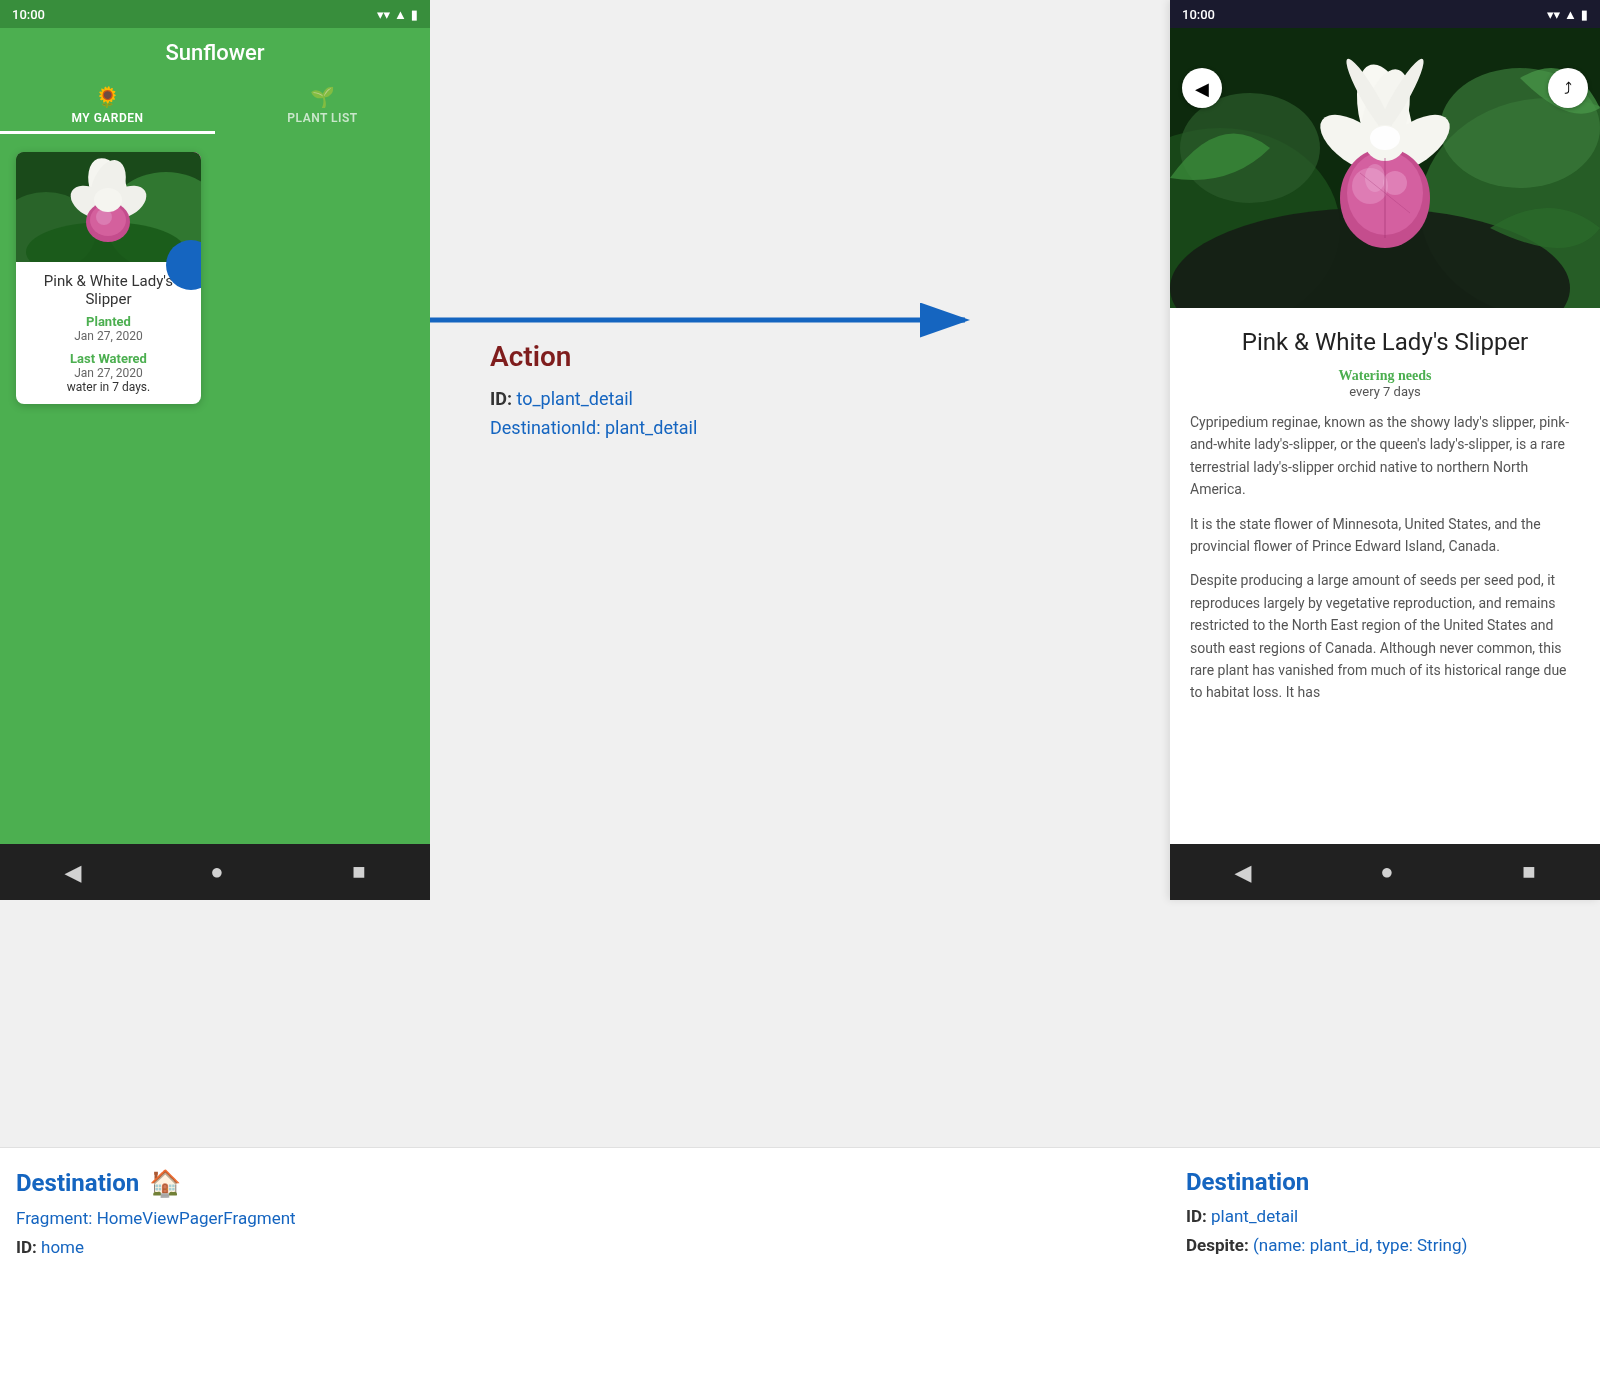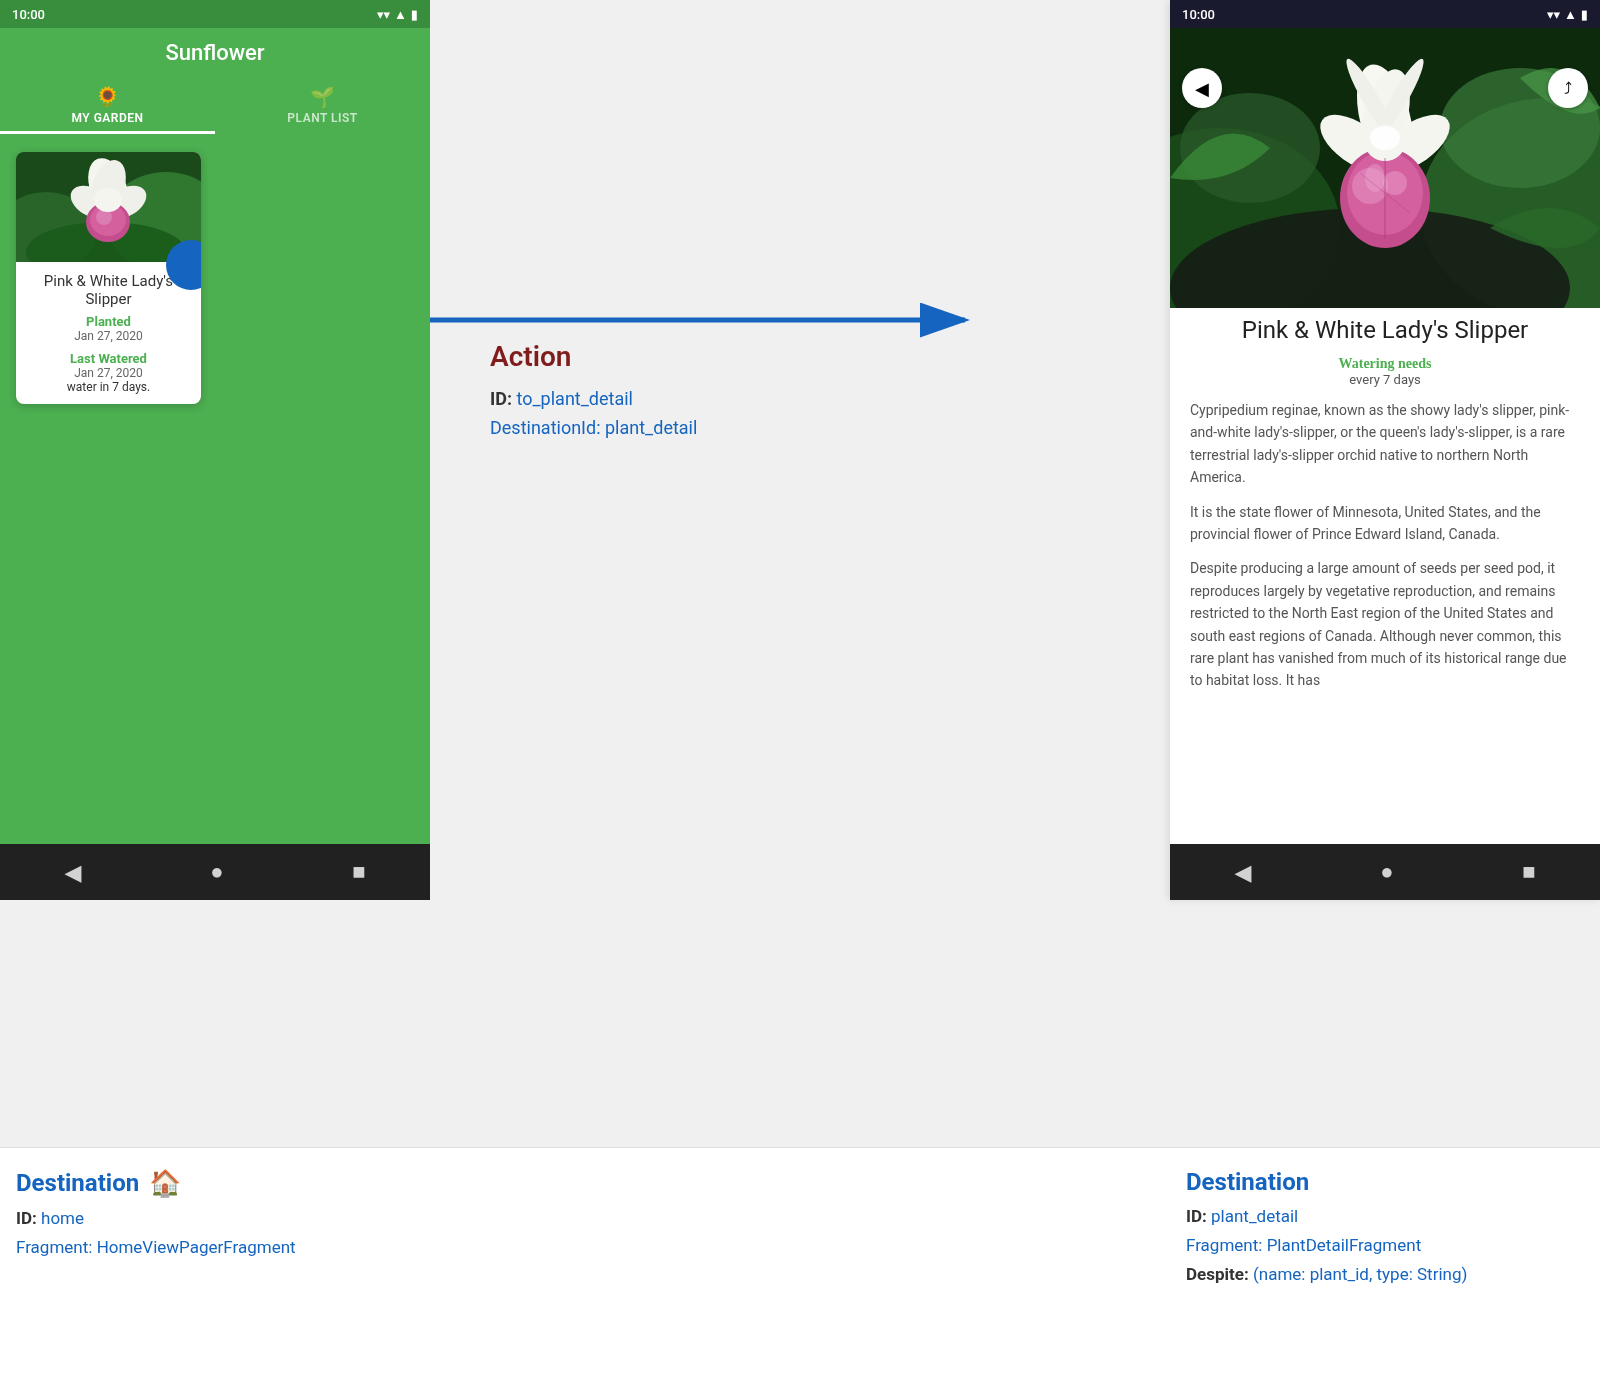--- a/index.html
+++ b/index.html
@@ -296,21 +296,21 @@
       justify-content: center;
       font-size: 16px;
       cursor: pointer;
       z-index: 5;
       box-shadow: 0 1px 4px rgba(0,0,0,0.3);
     }
 
     .detail-content {
       flex: 1;
       background: white;
-      padding: 8px 20px;
+      padding: 20px 20px;
       overflow: hidden;
     }
 
     .detail-plant-name {
       font-size: 24px;
       font-weight: 400;
       color: #222;
       text-align: center;
       margin-bottom: 12px;
     }
@@ -542,41 +542,37 @@
 </div>
 
 <div style="display:flex; height:252px; background:white; border-top: 1px solid #e0e0e0;">
 
   <div style="width:430px; padding:20px 16px;">
     <div class="destination-title">
       <span>Destination</span>
       <span style="font-size:26px; color:#aaa;">🏠</span>
     </div>
     <div class="destination-detail">
+      <span class="value">Fragment:</span>
+      <span class="value">HomeViewPagerFragment</span>
+    </div>
+    <div class="destination-detail">
       <span class="label">ID:</span>
       <span class="value">home</span>
-    </div>
-    <div class="destination-detail">
-      <span class="value">Fragment:</span>
-      <span class="value">HomeViewPagerFragment</span>
     </div>
   </div>
 
   <div style="flex:1;"></div>
 
   <div style="width:430px; padding:20px 16px;">
     <div class="destination-title">
       <span>Destination</span>
     </div>
     <div class="destination-detail">
       <span class="label">ID:</span>
       <span class="value">plant_detail</span>
     </div>
     <div class="destination-detail">
-      <span class="value">Fragment:</span>
-      <span class="value">PlantDetailFragment</span>
-    </div>
-    <div class="destination-detail">
       <span class="label">Despite:</span>
       <span class="value">(name: plant_id, type: String)</span>
     </div>
   </div>
 </div>
 
 </body></html>

